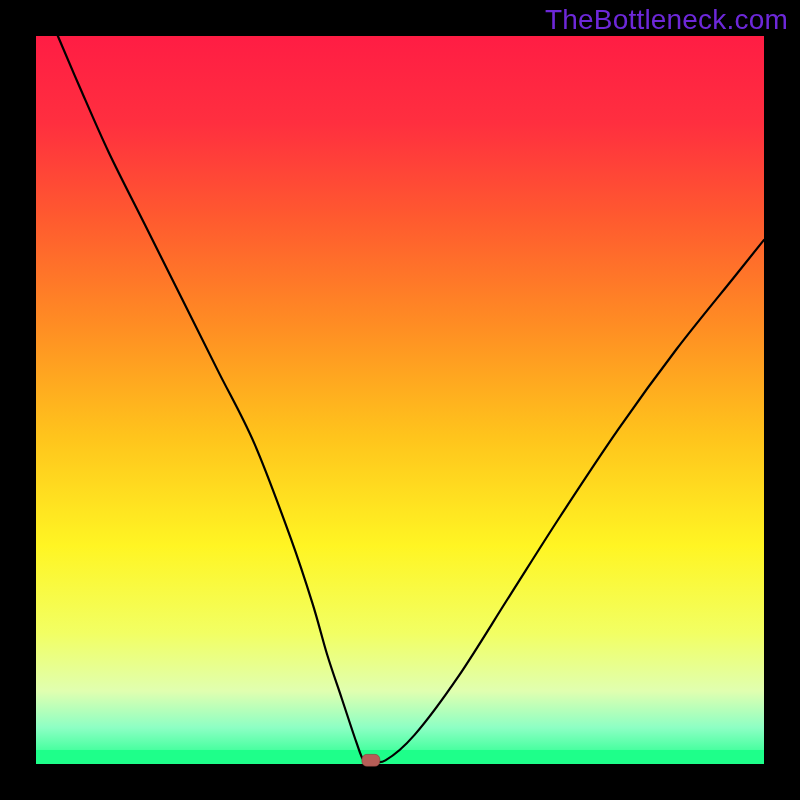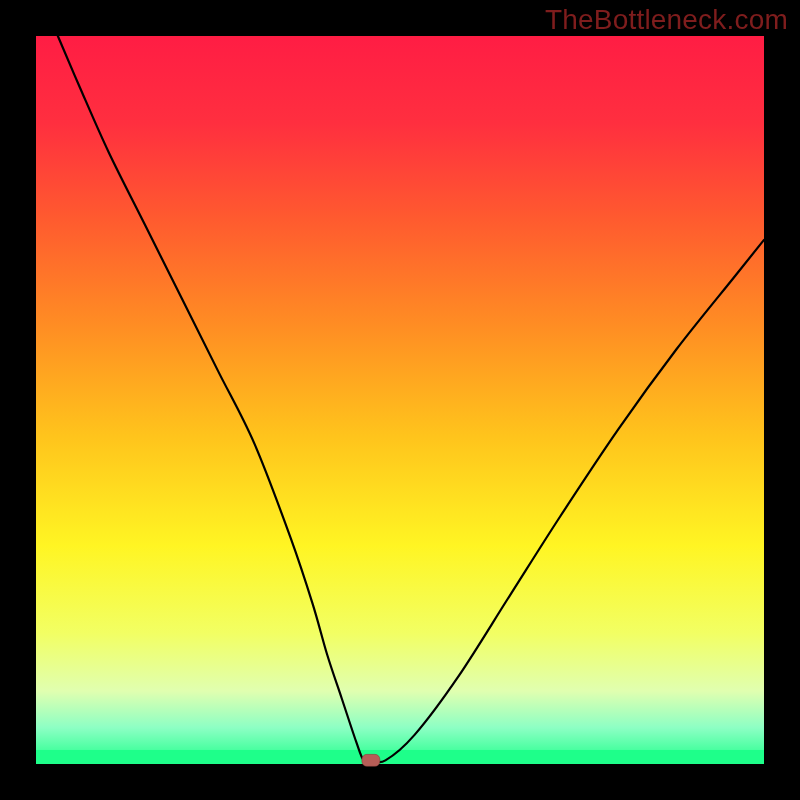--- a/index.html
+++ b/index.html
@@ -16,21 +16,21 @@
     width: 800px;
     height: 800px;
   }
   .watermark {
     position: absolute;
     top: 4px;
     right: 12px;
     font-family: Arial, Helvetica, sans-serif;
     font-size: 28px;
     font-weight: 400;
-    color: #7f1d1d;
+    color: #6d28d9;
     letter-spacing: 0.2px;
     z-index: 10;
   }
   svg {
     display: block;
   }
 </style>
 </head>
 <body>
 

